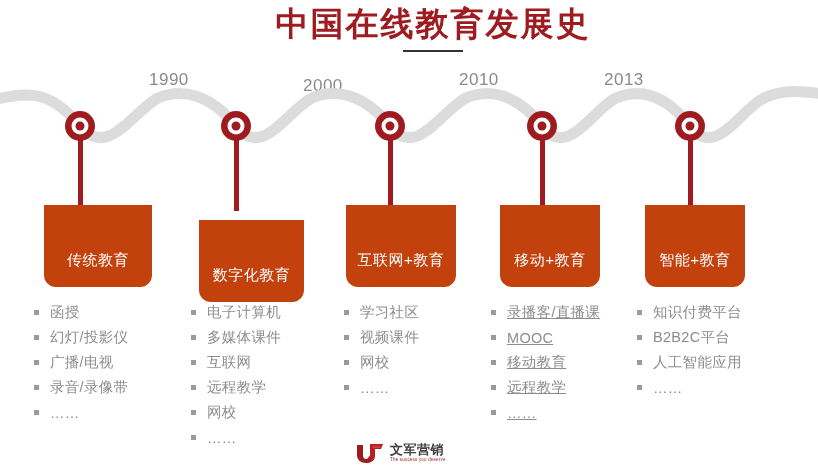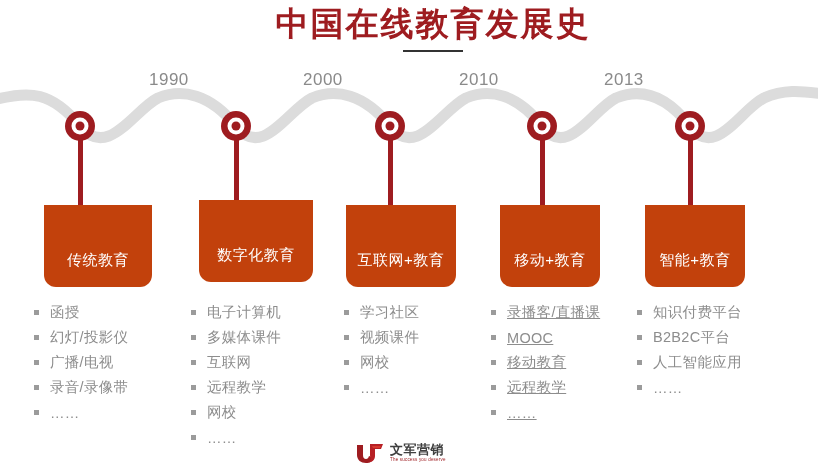--- a/index.html
+++ b/index.html
@@ -194,21 +194,21 @@
 </head>
 <body>
 
 <div class="title-wrap">
   <div class="title">中国在线教育发展史</div>
   <div class="title-rule"></div>
 </div>
 
 <div id="years-layer">
     <div class="year" style="left: 149px; top: 70px;">1990</div>
-    <div class="year" style="left: 303px; top: 70px;">2000</div>
+    <div class="year" style="left: 303px; top: 76px;">2000</div>
     <div class="year" style="left: 459px; top: 70px;">2010</div>
     <div class="year" style="left: 604px; top: 70px;">2013</div>
   </div>
 
 <svg class="wave" viewBox="0 0 818 62" preserveAspectRatio="none">
   <path d="M -6 16 C 30 6, 52 8, 80 42 C 108 76, 134 26, 158 14 C 182 4, 210 10, 236 42 C 262 76, 288 26, 312 14 C 336 4, 364 10, 390 42 C 416 76, 442 26, 466 14 C 490 4, 517 10, 542 42 C 567 76, 592 26, 616 14 C 640 4, 665 10, 690 42 C 715 76, 740 26, 764 14 C 786 4, 806 8, 824 10" fill="none" stroke="#dcdcdc" stroke-width="11" stroke-linecap="round"></path>
 </svg>
 
 <div id="stage-layer">
     <div class="stem" style="left: 77.5px; top: 126px; height: 85px;"></div>
@@ -217,21 +217,21 @@
       <div class="pin-core"></div>
     </div>
     <div class="card" style="left: 44px; top: 205px; width: 108px; height: 82px;">
       <div class="card-label">传统教育</div>
     </div>
     <div class="stem" style="left: 233.5px; top: 126px; height: 85px;"></div>
     <div class="pin" style="left: 221px; top: 111px;">
       <div class="pin-ring"></div>
       <div class="pin-core"></div>
     </div>
-    <div class="card" style="left: 199px; top: 200px; width: 114px; height: 82px;">
+    <div class="card" style="left: 199px; top: 220px; width: 105px; height: 82px;">
       <div class="card-label">数字化教育</div>
     </div>
     <div class="stem" style="left: 387.5px; top: 126px; height: 85px;"></div>
     <div class="pin" style="left: 375px; top: 111px;">
       <div class="pin-ring"></div>
       <div class="pin-core"></div>
     </div>
     <div class="card" style="left: 346px; top: 205px; width: 110px; height: 82px;">
       <div class="card-label">互联网+教育</div>
     </div>

